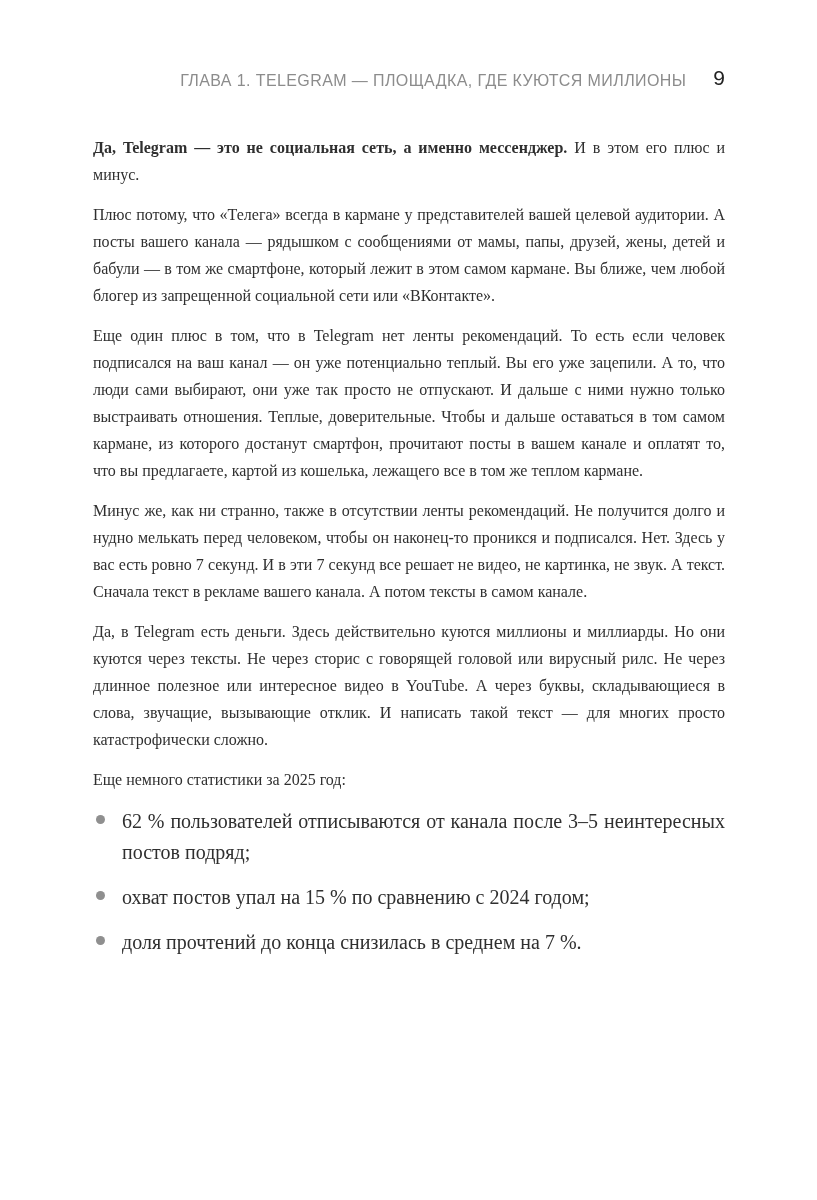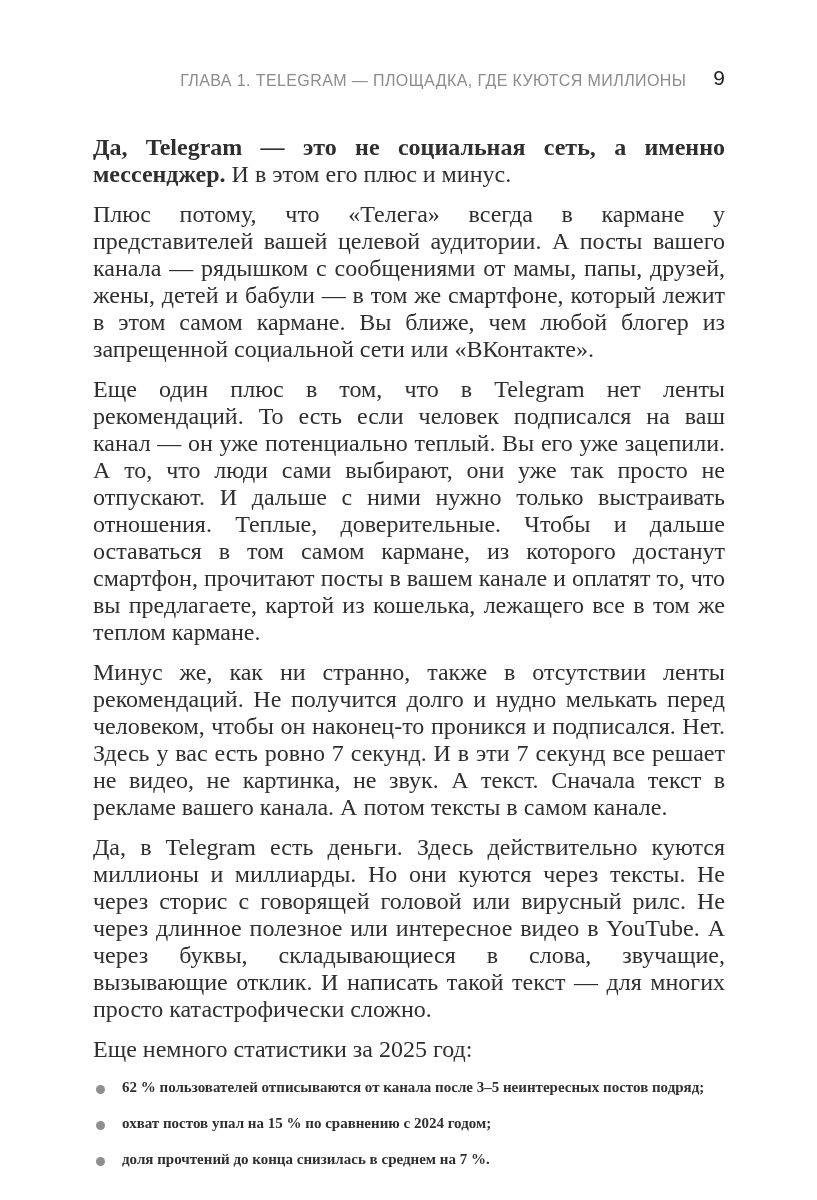--- a/index.html
+++ b/index.html
@@ -36,21 +36,21 @@
     font-weight: 400;
     text-transform: uppercase;
     white-space: nowrap;
   }
   .page-number {
     font-size: 21px;
     color: #222222;
     font-weight: 400;
   }
   .body-text p {
-    font-size: 24px;
+    font-size: 16px;
     line-height: 27px;
     margin: 0 0 13px 0;
     text-align: justify;
     hyphens: auto;
     -webkit-hyphens: auto;
   }
   .lead-bold {
     font-weight: bold;
   }
   .stats-heading {
@@ -60,25 +60,24 @@
     margin: 17px 0 15px 0;
   }
   ul.stats-list {
     list-style: none;
     margin: 0;
     padding: 0;
   }
   ul.stats-list li {
     position: relative;
     padding-left: 29px;
-    font-size: 15px;
-    line-height: 22px;
+    font-size: 20px;
+    line-height: 31px;
     margin-bottom: 14px;
     text-align: justify;
-    font-weight: bold;
   }
   ul.stats-list li:last-child {
     margin-bottom: 0;
   }
   .bullet-dot {
     position: absolute;
     left: 3px;
     top: 9px;
     width: 9px;
     height: 9px;

